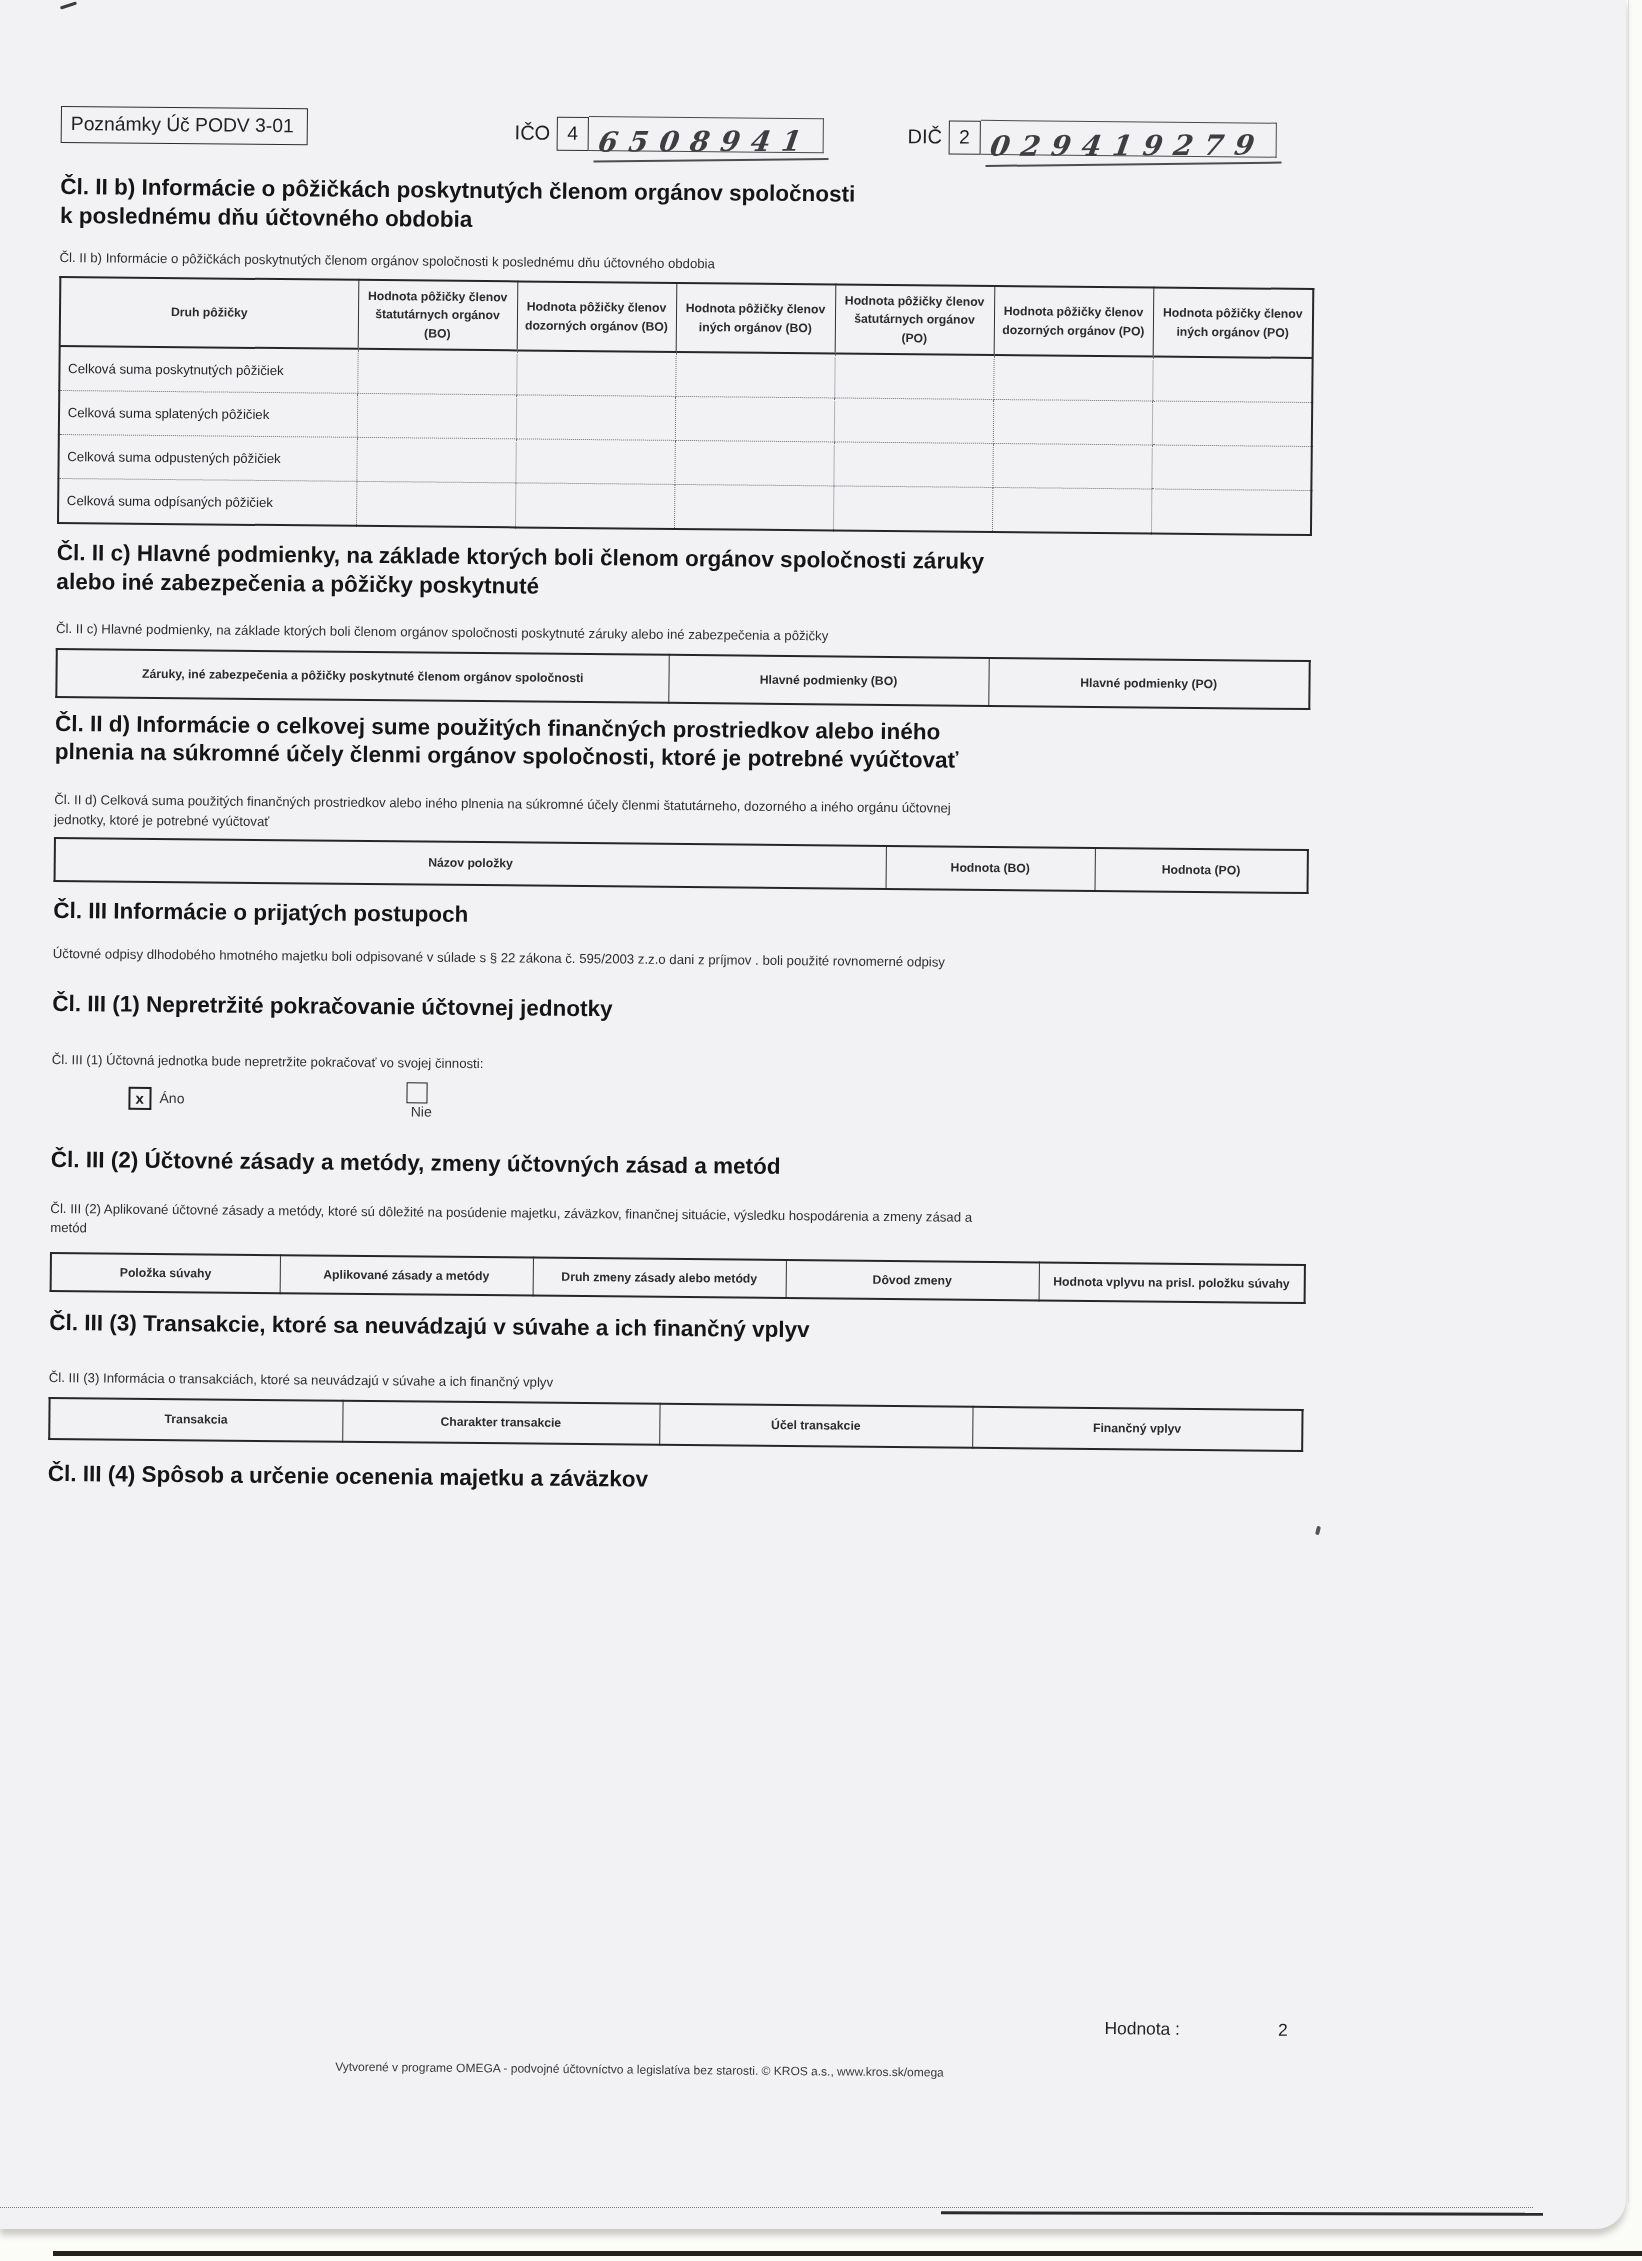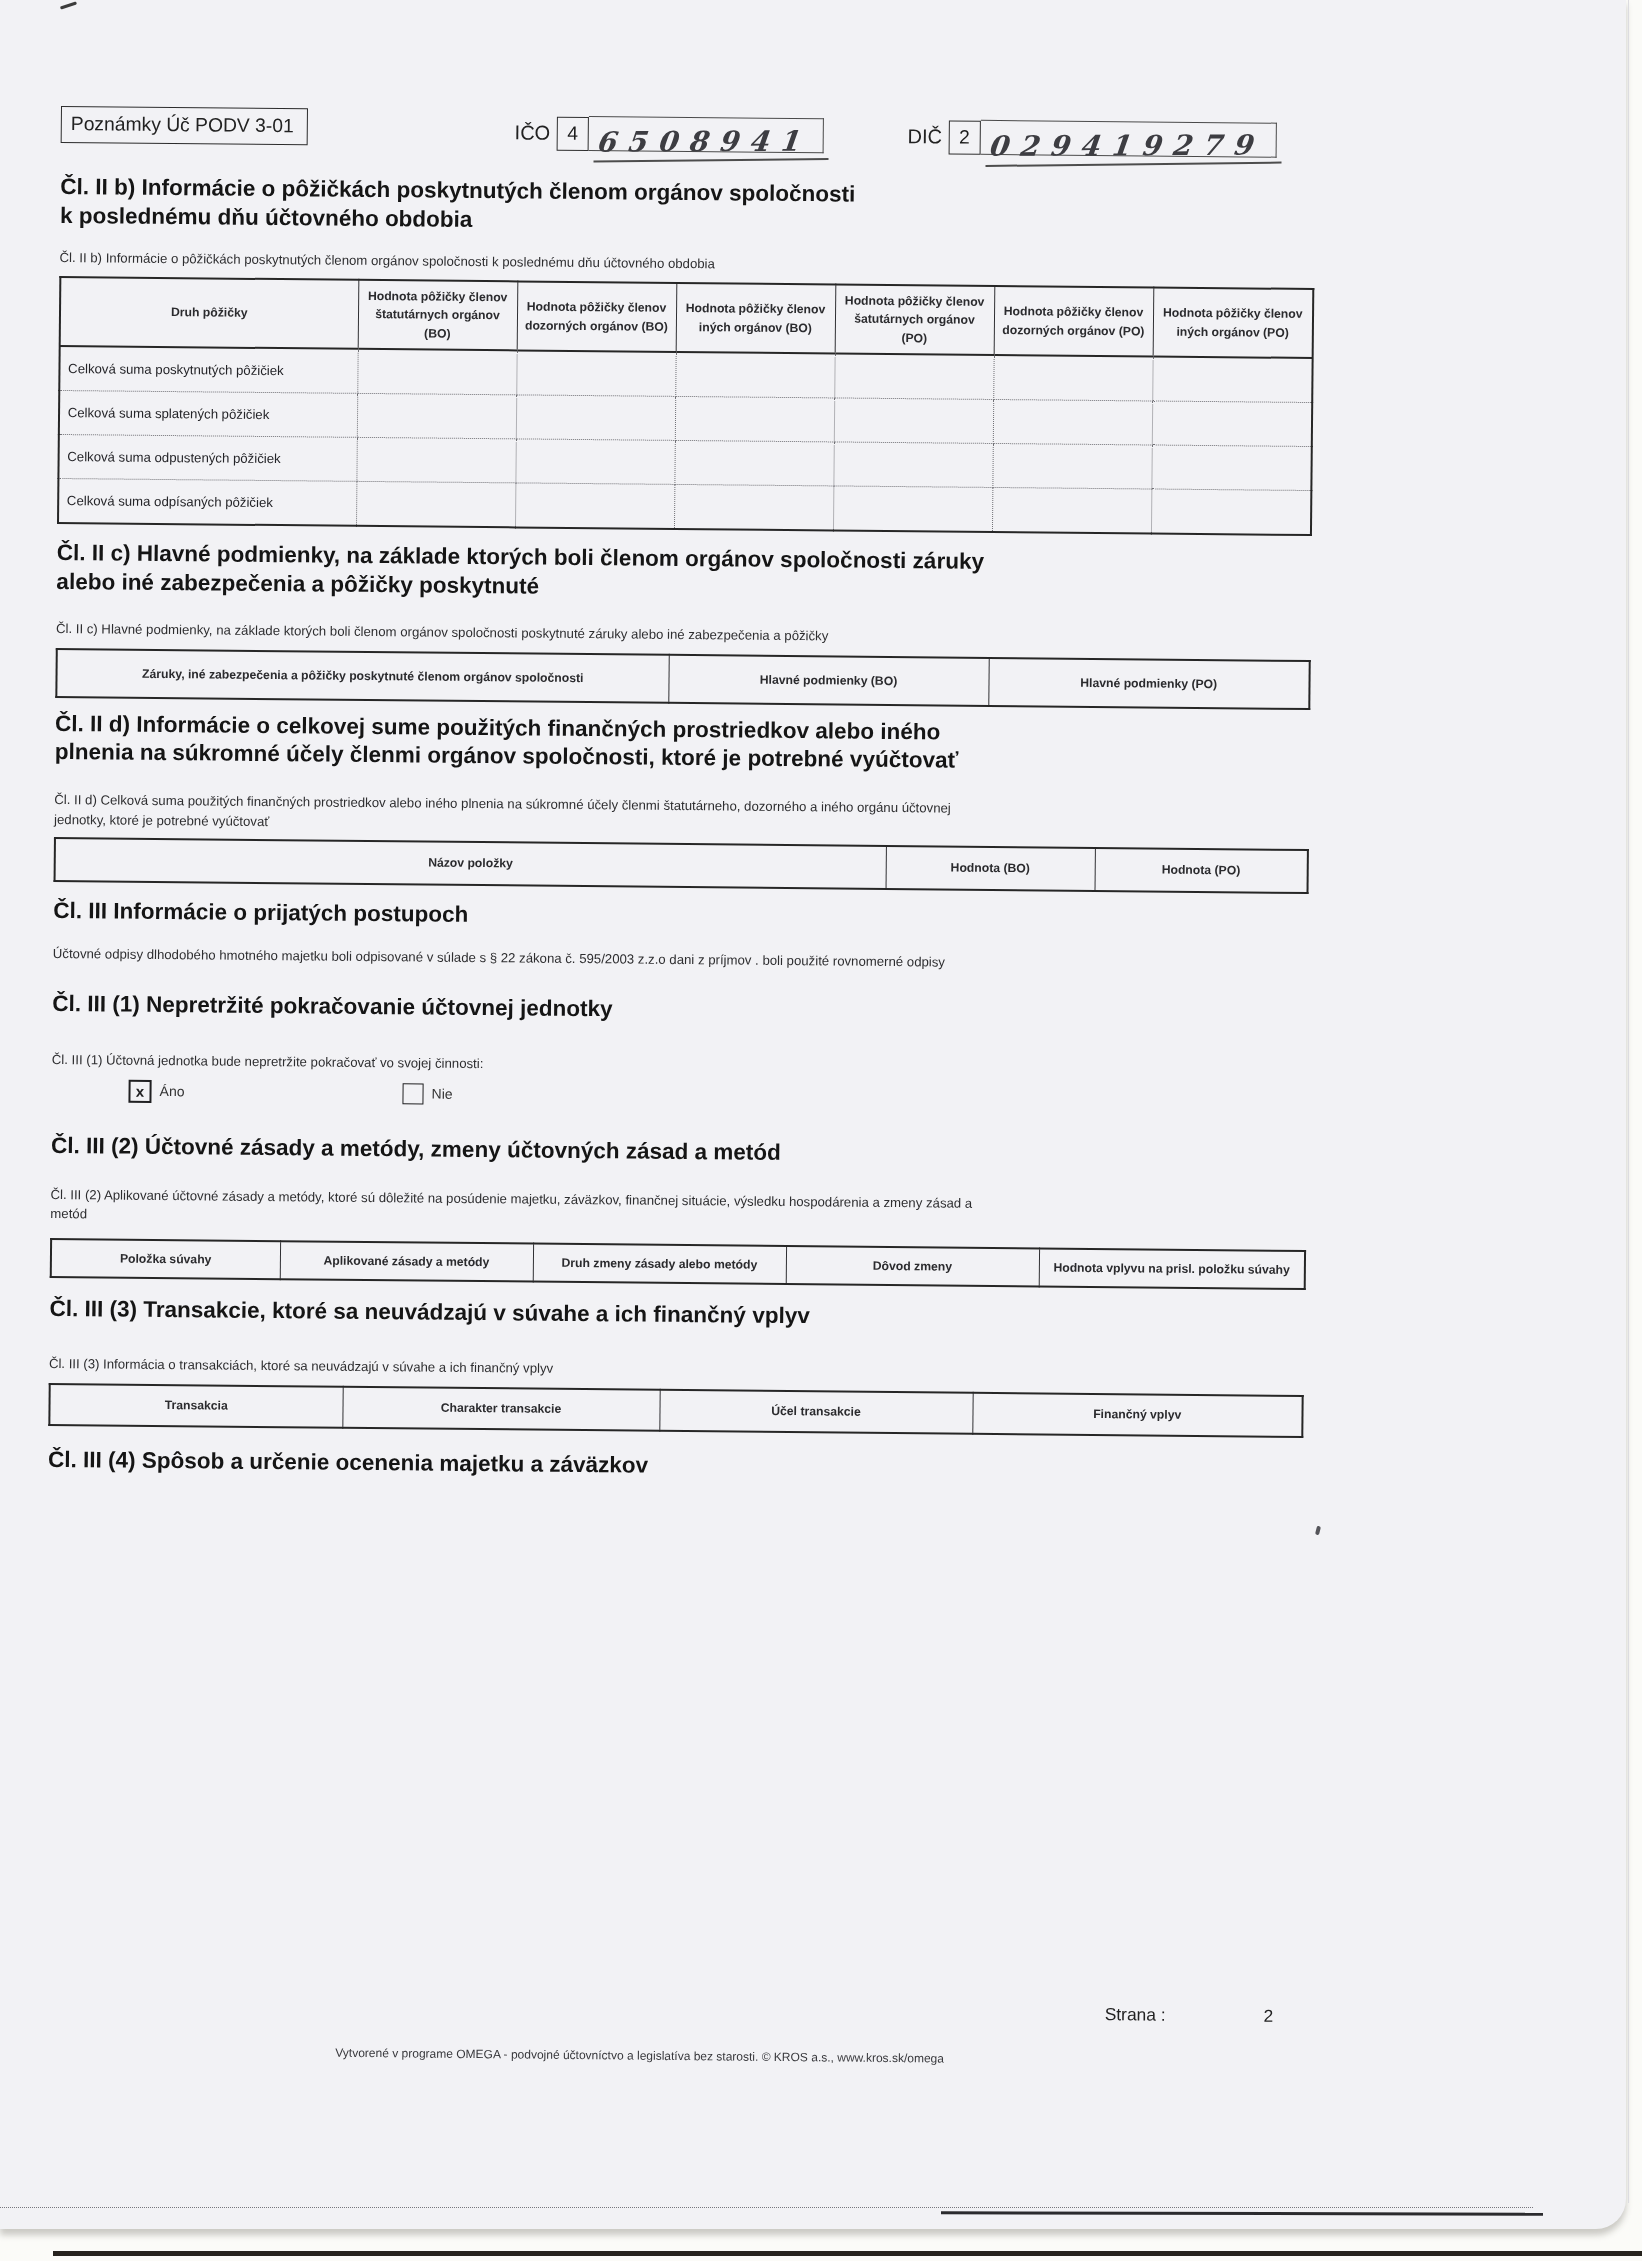--- a/index.html
+++ b/index.html
@@ -68,21 +68,21 @@
   .pad-t4 th{padding:9px 6.4px;}
   .pad-t5 th{padding:10.3px 6.4px;}
 
   
   .cb-row{display:flex;align-items:center;margin-left:77px;}
   .cb-group{display:flex;align-items:center;}
   .cb{width:18.7px;height:18.7px;border:1.9px solid #202022;display:flex;align-items:center;justify-content:center;
       font-size:15px;font-weight:bold;color:#202022;line-height:1;}
   .cb.checked{border-width:2.6px;}
   .cb-label{font-size:14px;color:#333;margin-left:8.4px;}
-  .cb-gap{margin-left:218px;}
+  .cb-gap{margin-left:218px;flex-direction:column;}
 
   
   .strana-row{display:flex;align-items:baseline;margin-left:1062px;font-size:17.4px;color:#222;}
   .strana-num{margin-left:98px;}
   .credit{margin-left:293px;margin-top:28px;font-size:12px;color:#38383c;}
 
   
   .m-h1{margin-top:0px;}
   .m-note1{margin-top:18px;margin-bottom:7.7px;}
   .m-h2{margin-top:15.5px;}
@@ -309,21 +309,21 @@
       <th>Finančný vplyv</th>
     </tr>
   </tbody>
     </table>
 
   <div class="h-sec m-h8">
     <div class="h-line">Čl. III (4) Spôsob a určenie ocenenia majetku a záväzkov</div>
   </div>
 
   <div class="strana-row m-footer">
-    <span>Strana :</span>
+    <span>Hodnota :</span>
     <span class="strana-num">2</span>
   </div>
   <div class="credit">Vytvorené v programe OMEGA - podvojné účtovníctvo a legislatíva bez starosti. © KROS a.s., www.kros.sk/omega</div>
 
 </div>
 
 <div class="artifact-dashed"></div>
 <div class="artifact-solid"></div>
 <div class="bezel"></div>
 

